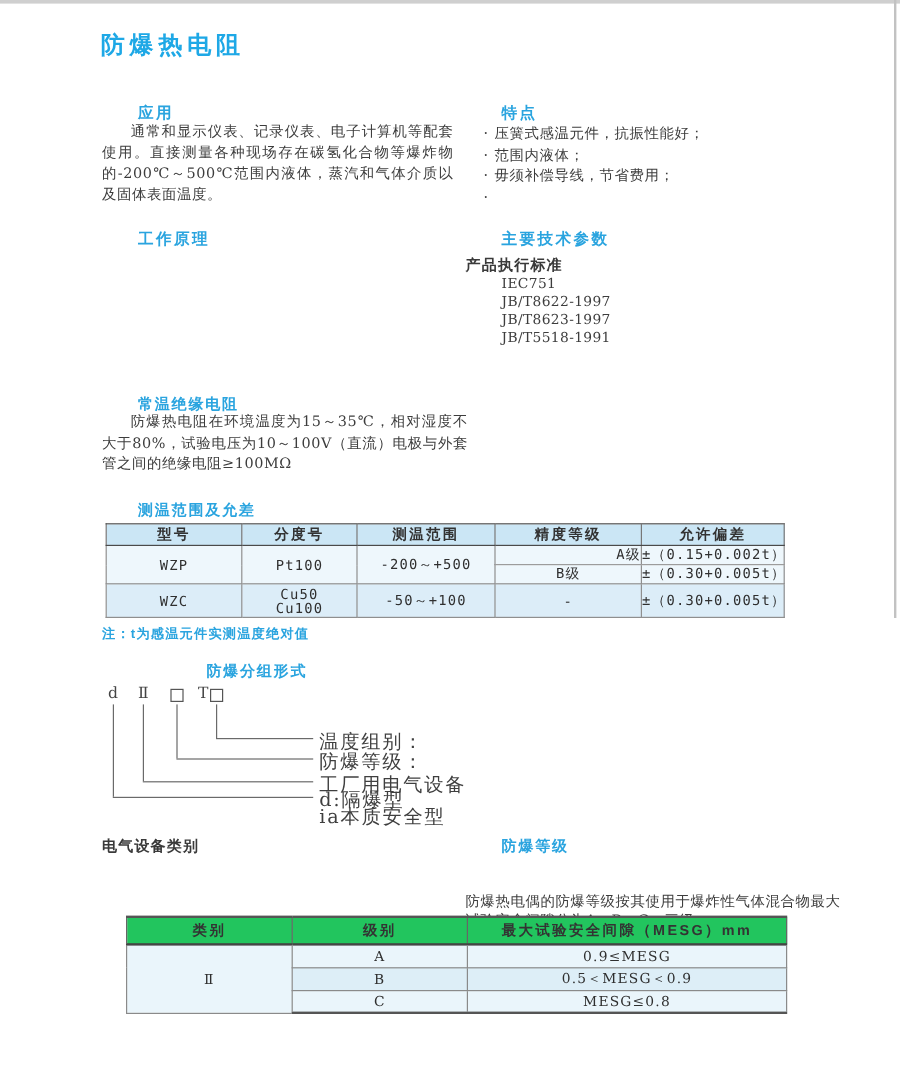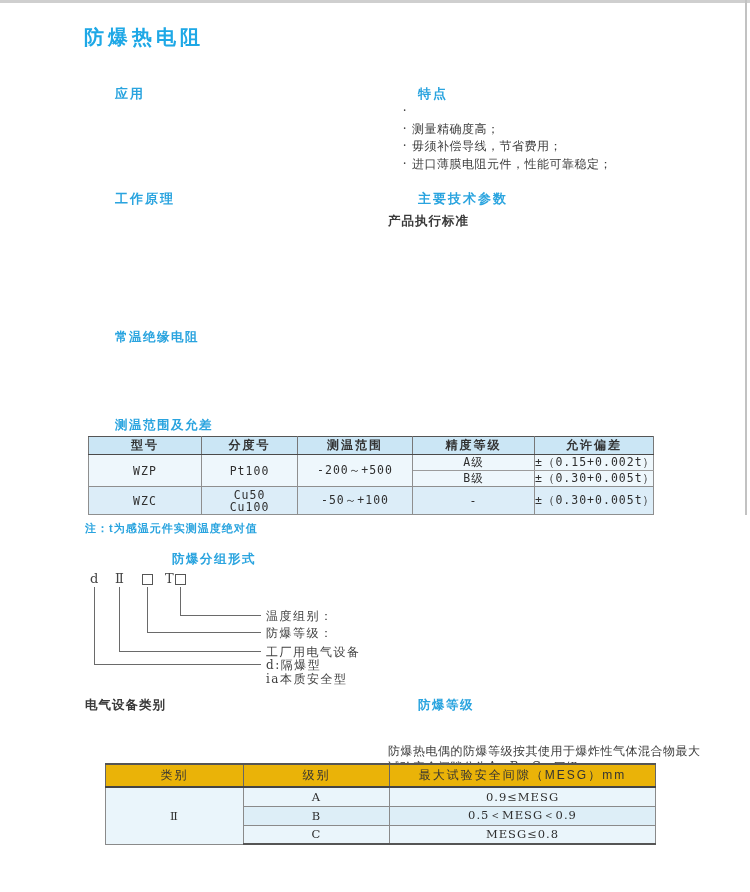--- a/index.html
+++ b/index.html
@@ -49,41 +49,41 @@
     letter-spacing:2px; border:1px solid #777; border-top:1px solid #555;
     border-bottom:1px solid #4a4a4a;
   }
   .t1 td {
     text-align:center; vertical-align:middle; border:1px solid #8f8f8f;
     font-family:"DejaVu Sans Mono","Liberation Mono",monospace;
     font-size:11.5px; color:#2f2f2f; letter-spacing:1px;
   }
   .t1 .row-wzp td { background:#eef7fc; height:15px; }
   .t1 .row-wzc td { background:#dcedf8; height:28px; }
-  .t1 .subdiv { border-bottom:1px solid #9c9c9c; }
+  .t1 .subdiv { border-bottom:1px solid #9c9c9c;text-align:right; }
   .t1 .grad2 { line-height:12px; }
 
   .note-text { font-family:"Liberation Sans","DejaVu Sans",sans-serif;
     font-size:11px; font-weight:bold; color:#2aa4df; letter-spacing:1px; }
 
   
   .diagram { left:85px; top:571px; width:430px; height:120px; font-size:13px; color:#444; }
   .dsym { position:absolute; font-family:"DejaVu Serif","Liberation Serif",serif; }
   .dsq { position:absolute; width:11px; height:11px; border:1px solid #555; background:#fff; }
   .dline { position:absolute; background:#6a6a6a; }
-  .dlabel { position:absolute; font-size:12px; letter-spacing:1.5px; color:#3f3f3f; white-space:nowrap; }
+  .dlabel { position:absolute; font-size:16px; letter-spacing:1.5px; color:#3f3f3f; white-space:nowrap; }
 
   
   .equip-lines { font-size:12px; line-height:15.5px; letter-spacing:1px; color:#3d3d3d; }
   .grade-body { font-size:12px; line-height:15.5px; letter-spacing:0.5px; color:#3d3d3d; }
 
   
   .t2 { left:105px; top:763px; width:550px; font-size:12px; }
   .t2 th {
-    background:#eab308; height:23px; font-weight:normal; color:#333;
+    background:#22c55e; height:23px; font-weight:bold; color:#333;
     font-family:"Liberation Sans","DejaVu Sans",sans-serif; font-size:12px;
     letter-spacing:2px; border:1px solid #666; border-top:2px solid #555;
     border-bottom:2px solid #444;
   }
   .t2 td {
     text-align:center; vertical-align:middle; border:1px solid #8a8a8a;
     font-family:"DejaVu Serif","Liberation Serif",serif; font-size:11.5px;
     color:#2f2f2f; letter-spacing:1px; height:19px;
   }
   .t2 .cat-cell { background:#e2f0f9; }
@@ -94,46 +94,54 @@
 </head>
 <body>
 
 <div id="page">
   <div class="top-rule"></div>
   <div class="right-rule"></div>
 
   <div class="abs page-title">防爆热电阻</div>
 
   <div class="abs sec-head" style="left:85px; top:85px;">应用</div>
+  <div class="abs body-text indent" style="left:85px; top:101px; width:293px;">通常和显示仪表、记录仪表、电子计算机等配套使用。直接测量各种现场存在碳氢化合物等爆炸物的-200℃～500℃范围内液体，蒸汽和气体介质以及固体表面温度。</div>
 
   <div class="abs sec-head" style="left:388px; top:85px;">特点</div>
   <div class="abs bullet-list" style="left:398px; top:103px; width:300px;">
     <div class="bullet-row">
       <span class="bullet-dot">·</span>
-    </div>
-    <div class="bullet-row">
-      <span class="bullet-dot">·</span>
-      <span>测量精确度高；</span>
+      <span>压簧式感温元件，抗振性能好；</span>
+    </div>
+    <div class="bullet-row">
+      <span class="bullet-dot">·</span>
+      <span>范围内液体；</span>
     </div>
     <div class="bullet-row">
       <span class="bullet-dot">·</span>
       <span>毋须补偿导线，节省费用；</span>
     </div>
     <div class="bullet-row">
       <span class="bullet-dot">·</span>
-      <span>进口薄膜电阻元件，性能可靠稳定；</span>
     </div>
   </div>
 
   <div class="abs sec-head" style="left:85px; top:190px;">工作原理</div>
 
   <div class="abs sec-head" style="left:388px; top:190px;">主要技术参数</div>
   <div class="abs dark-head" style="left:388px; top:213px;">产品执行标准</div>
+  <div class="abs std-list" style="left:418px; top:229px;">
+    <div>IEC751</div>
+    <div>JB/T8622-1997</div>
+    <div>JB/T8623-1997</div>
+    <div>JB/T5518-1991</div>
+  </div>
 
   <div class="abs sec-head sm" style="left:85px; top:329px;">常温绝缘电阻</div>
+  <div class="abs body-text indent" style="left:85px; top:343px; width:305px;">防爆热电阻在环境温度为15～35℃，相对湿度不大于80%，试验电压为10～100V（直流）电极与外套管之间的绝缘电阻≥100MΩ</div>
 
   <div class="abs sec-head sm" style="left:85px; top:417px;">测温范围及允差</div>
   <table class="abs t1">
     <colgroup>
       <col style="width:113px">
         <col style="width:96px">
         <col style="width:115px">
         <col style="width:122px">
         <col style="width:119px">
     </colgroup>

